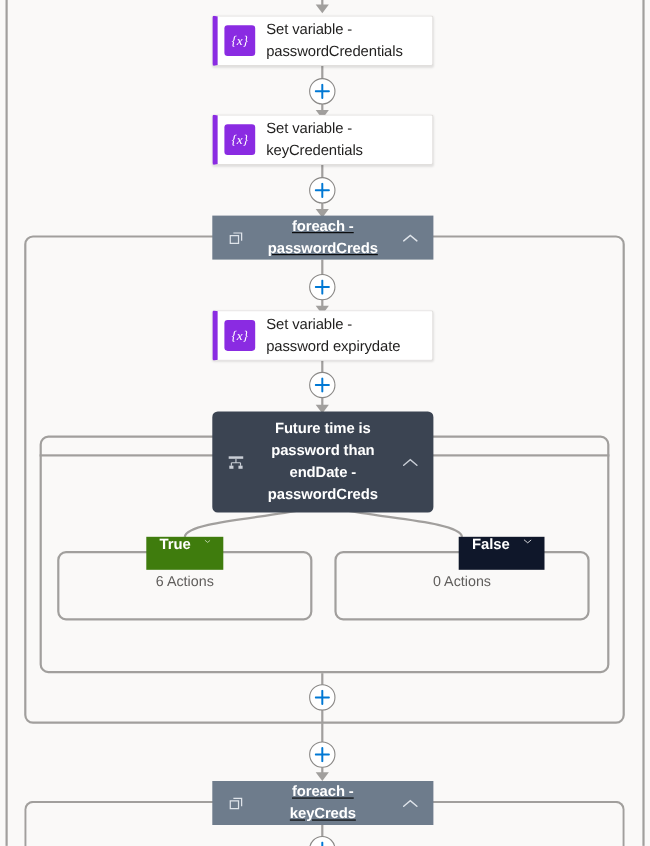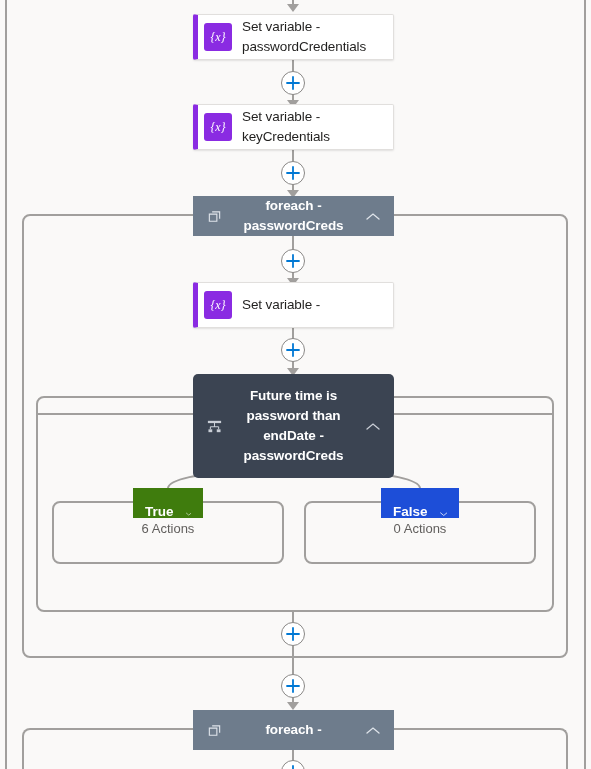--- a/index.html
+++ b/index.html
@@ -66,21 +66,21 @@
     color: #201f1e; font-size: 13.5px; line-height: 20px;
     font-weight: 400; letter-spacing: -0.1px;
   }
 
   
   .card-scope-head {
     position: absolute;
     background: #6e7c8c;
     display: flex; align-items: center;
     padding: 0 8px;
-    cursor: pointer; z-index: 7;
+    cursor: pointer; z-index: 7; text-decoration: underline;
   }
   .card-scope-head .sicon { width: 26px; flex: 0 0 26px; display:flex; align-items:center; justify-content:center; }
   .card-scope-head .stitle {
     flex: 1 1 auto; text-align: center;
     color: #ffffff; font-size: 13.5px; font-weight: bold;
     line-height: 20px; letter-spacing: -0.1px;
   }
   .card-scope-head .chev { width: 26px; flex: 0 0 26px; display:flex; align-items:center; justify-content:center; }
 
   
@@ -94,26 +94,26 @@
   .card-cond .stitle {
     flex: 1 1 auto; text-align: center;
     color: #ffffff; font-size: 13.5px; font-weight: bold;
     line-height: 20px; letter-spacing: -0.1px;
   }
   .card-cond .chev { width: 26px; flex: 0 0 26px; display:flex; align-items:center; justify-content:center; }
 
   
   .branch-badge {
     position: absolute; height: 30px;
-    display: flex; align-items: flex-end; gap: 12px;
+    display: flex; align-items: flex-start; gap: 12px;
     padding: 0 12px; cursor: pointer; z-index: 8;
   }
   .branch-badge .blabel { color: #ffffff; font-size: 13.5px; font-weight: bold; line-height: 1; }
   .badge-true  { background: #3f7c0d; }
-  .badge-false { background: #1d4ed8; }
+  .badge-false { background: #0f172a; margin-left: 36px; }
 
   .branch-box {
     position: absolute;
     border: 2px solid #a19f9d; border-radius: 8px;
   }
   .branch-count {
     position: absolute; color: #605e5c; font-size: 13px;
     text-align: center; line-height: 18px;
   }
 
@@ -193,37 +193,38 @@
     </svg>
   </div>
   <div class="arrowhead" style="left:287px; top:278px;"></div>
 
   <div class="card-action" style="left:193px; top:282px; width:201px; height:46px;">
     <div class="tile">
       <span>{x}</span>
     </div>
     <div class="ctitle">
       <div>Set variable -</div>
+      <div>password expirydate</div>
     </div>
   </div>
 
   <div class="vline" style="left:292px; top:328px; height:46px;"></div>
   <div class="plus-btn" style="left:281px; top:338px;">
     <svg width="14" height="14" viewBox="0 0 14 14">
       <path d="M7 1 V13 M1 7 H13" stroke="#0078d4" stroke-width="1.8" stroke-linecap="round"></path>
     </svg>
   </div>
   <div class="arrowhead" style="left:287px; top:368px;"></div>
 
   <div class="scope" style="left:36px; top:396px; width:518px; height:216px;"></div>
 
   <div class="hline" style="left:36px; top:413px; width:158px;"></div>
   <div class="hline" style="left:393px; top:413px; width:161px;"></div>
 
-  <div class="card-cond" style="left:193px; top:374px; width:201px; height:104px;">
+  <div class="card-cond" style="left:193px; top:374px; width:201px; height:92px;">
     <div class="sicon">
       <svg width="17" height="17" viewBox="0 0 18 18">
         <rect x="2" y="3" width="14" height="2.4" fill="#c9ced6"></rect>
         <path d="M9 5.4 V9.2 M4.6 9.2 H13.4 M4.6 9.2 V12 M13.4 9.2 V12" fill="none" stroke="#c9ced6" stroke-width="1.1"></path>
         <rect x="2.6" y="12" width="4" height="3" fill="#c9ced6"></rect>
         <rect x="11.4" y="12" width="4" height="3" fill="#c9ced6"></rect>
       </svg>
     </div>
     <div class="stitle">
       <div>Future time is</div>
@@ -280,20 +281,21 @@
 
   <div class="card-scope-head" style="left:193px; top:710px; width:201px; height:40px;">
     <div class="sicon">
       <svg width="15" height="15" viewBox="0 0 16 16">
         <path d="M2.5 5.5 H10.5 V13 H2.5 Z" fill="none" stroke="#dfe4ea" stroke-width="1.2"></path>
         <path d="M5.5 3 H13.5 V10.5" fill="none" stroke="#dfe4ea" stroke-width="1.2"></path>
       </svg>
     </div>
     <div class="stitle">
       <div>foreach -</div>
+      <div>keyCreds</div>
     </div>
     <div class="chev">
       <svg width="14" height="9" viewBox="0 0 14 9">
         <path d="M1 7 L7 2 L13 7" fill="none" stroke="#dfe4ea" stroke-width="1.3" stroke-linecap="round"></path>
       </svg>
     </div>
   </div>
 
   <div class="vline" style="left:292px; top:750px; height:19px;"></div>
   <div class="plus-btn" style="left:281px; top:760px;">

